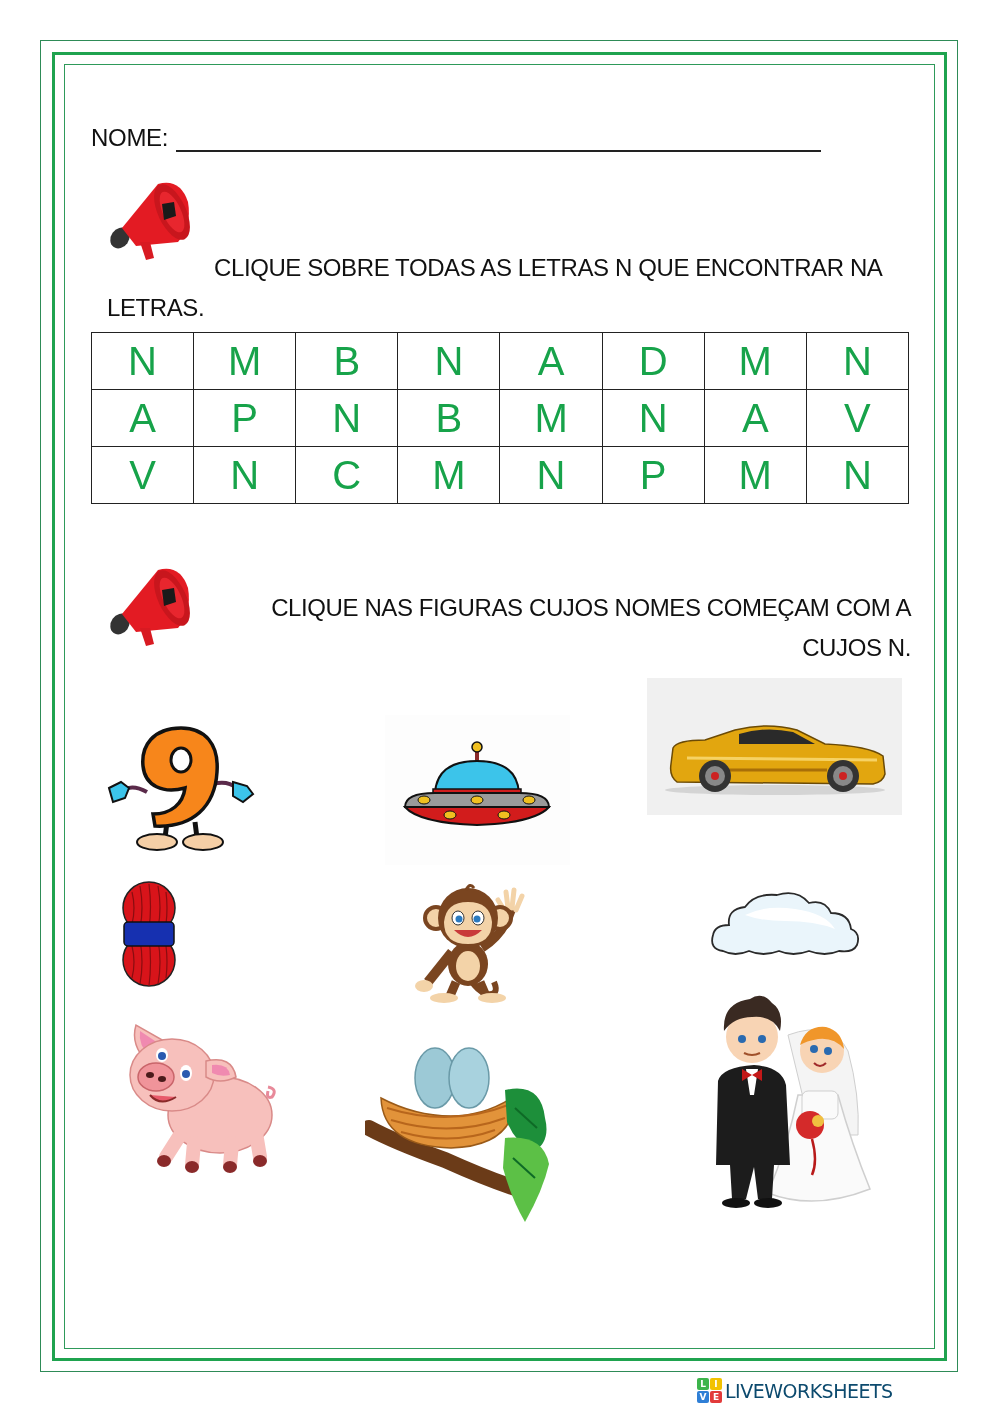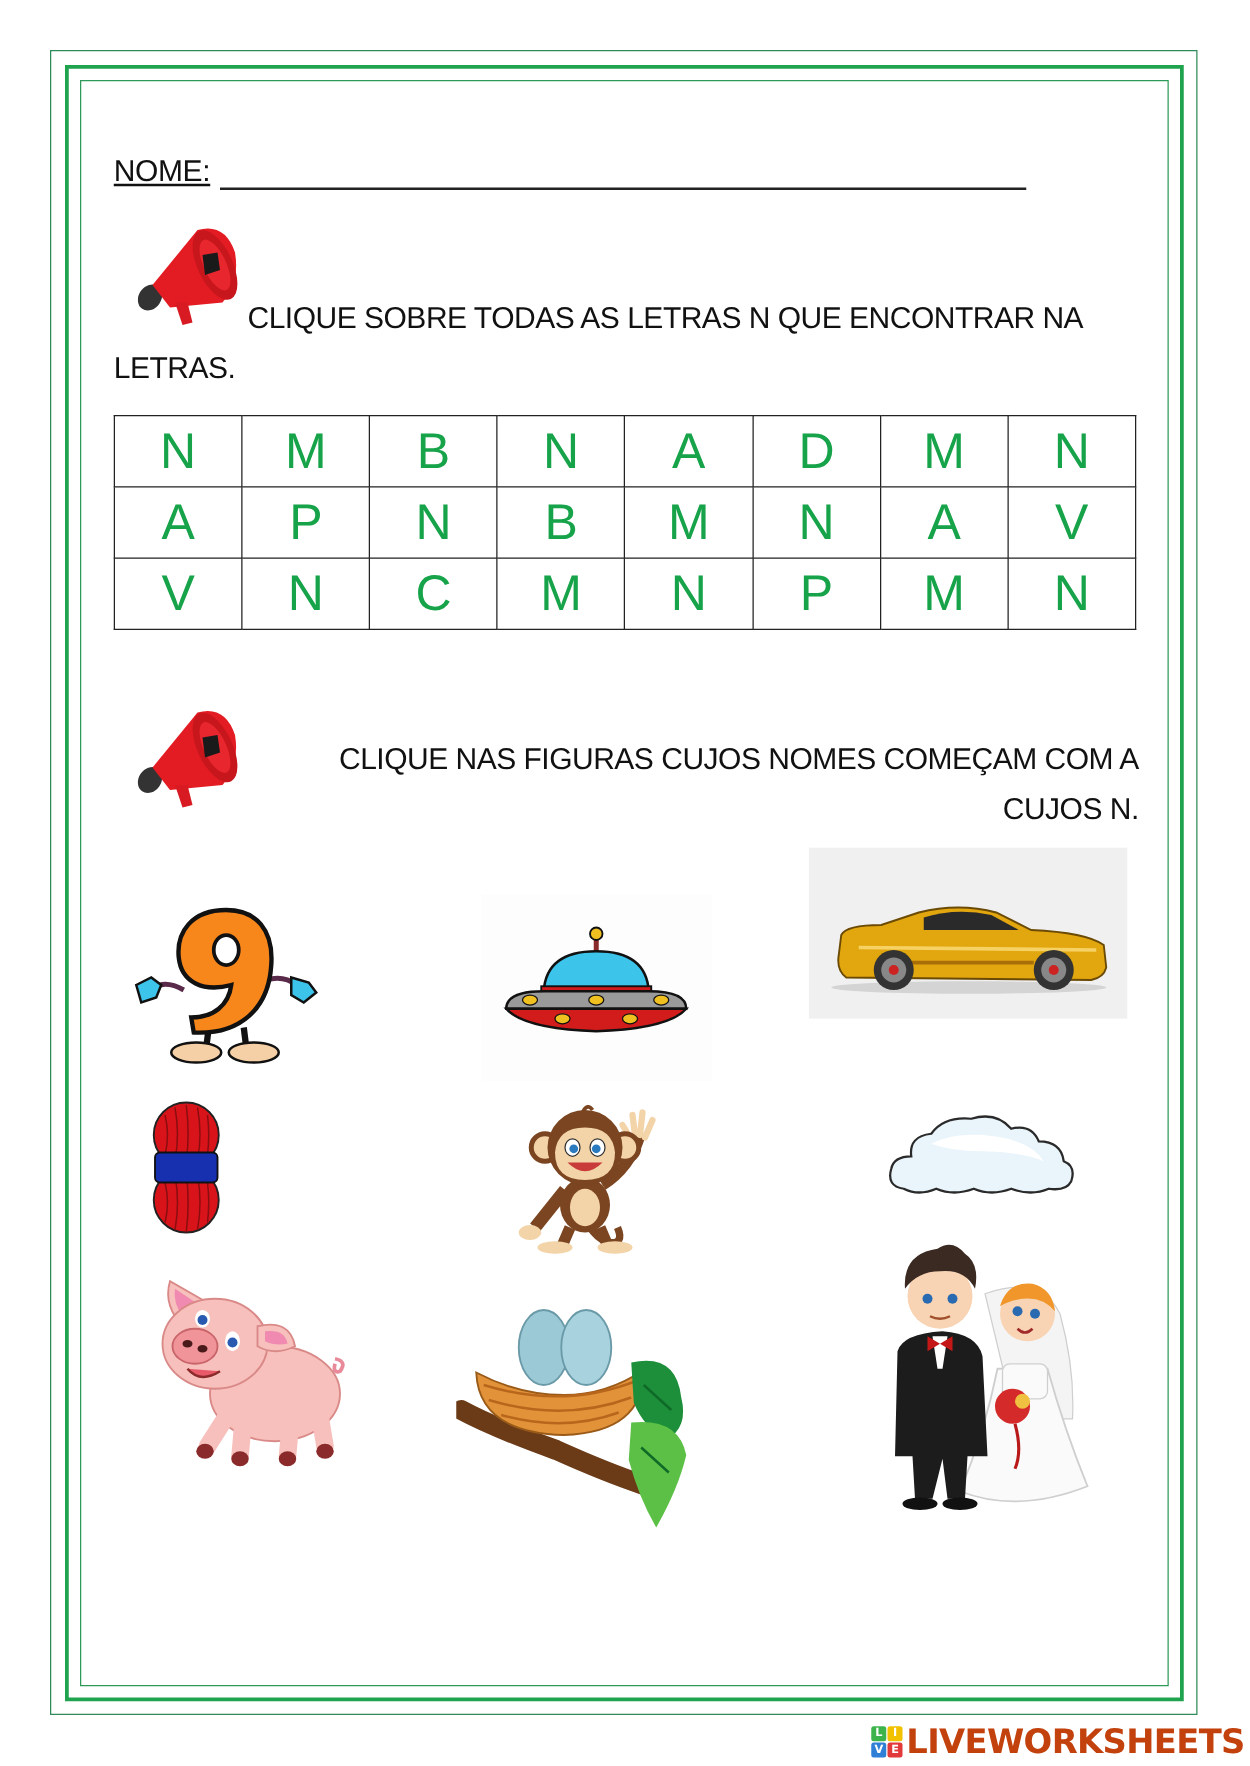--- a/index.html
+++ b/index.html
@@ -7,39 +7,39 @@
          font-family: "Liberation Sans", "DejaVu Sans", sans-serif; color: #111; }
 
   .border-outer { position: absolute; left: 40px; top: 40px; width: 918px; height: 1332px;
                   border: 1.5px solid #2e8b57; box-sizing: border-box; }
   .border-mid   { position: absolute; left: 52px; top: 52px; width: 895px; height: 1309px;
                   border: 3px solid #1fa34f; box-sizing: border-box; }
   .border-inner { position: absolute; left: 64px; top: 64px; width: 871px; height: 1285px;
                   border: 1.5px solid #2e9a5a; box-sizing: border-box; }
 
   .name-row { position: absolute; left: 91px; top: 122px; font-size: 24px; letter-spacing: -0.3px;
-              display: flex; align-items: flex-end; text-decoration: underline; }
+              display: flex; align-items: flex-end; }
   .name-line { display: inline-block; width: 645px; border-bottom: 2px solid #222; height: 28px; margin-left: 8px; }
 
   .instruction { position: absolute; left: 91px; font-size: 24px; line-height: 40px; letter-spacing: -0.4px; width: 820px; }
   .instruction .first { padding-left: 107px; display: block; }
   .megaphone { position: absolute; }
 
   table.letters { position: absolute; left: 91px; top: 332px; border-collapse: collapse; width: 818px; }
   table.letters td { border: 1.5px solid #222; width: 102px; height: 56px; text-align: center;
                      color: #17a34a; font-size: 40px; line-height: 56px; cursor: pointer; padding: 0; }
 
   .pic { position: absolute; cursor: pointer; }
   .pic svg { width: 100%; height: 100%; display: block; }
 
   .footer-logo { position: absolute; left: 697px; top: 1378px; display: flex; align-items: center; }
   .tiles { display: grid; grid-template-columns: 12px 12px; grid-template-rows: 12px 12px; gap: 1px; margin-right: 3px; }
   .tile { font-family: "DejaVu Sans", sans-serif; font-weight: bold; font-size: 9px; color: #fff;
           display: flex; align-items: center; justify-content: center; border-radius: 2px; line-height: 1; }
-  .logo-text { font-family: "DejaVu Sans", sans-serif; font-weight: bold; font-size: 27px; color: #c2410c; letter-spacing: -0.5px; }
+  .logo-text { font-family: "DejaVu Sans", sans-serif; font-weight: normal; font-size: 19px; color: #0c4a6e; letter-spacing: -0.5px; }
 </style>
 </head>
 <body>
 
 <div class="border-outer"></div>
 <div class="border-mid"></div>
 <div class="border-inner"></div>
 
 <div class="name-row">
   <span>NOME:</span>
@@ -50,21 +50,21 @@
   <svg viewBox="0 0 96 90" width="96" height="90">
     <path d="M30 58 L22 70 L14 64 L22 52 Z" fill="#2a2a2a"></path>
     <ellipse cx="20" cy="62" rx="9" ry="11" fill="#333" transform="rotate(35 20 62)"></ellipse>
     <path d="M22 52 L58 8 Q80 2 88 26 Q92 50 78 66 L36 70 Z" fill="#e31b23"></path>
     <ellipse cx="72" cy="36" rx="14" ry="30" fill="#c8161d" transform="rotate(-25 72 36)"></ellipse>
     <ellipse cx="72" cy="36" rx="9" ry="22" fill="#e8262e" transform="rotate(-25 72 36)"></ellipse>
     <path d="M62 28 L74 26 L76 40 L64 44 Z" fill="#1a1a1a"></path>
     <path d="M40 66 L46 84 L54 82 L50 66 Z" fill="#d81a22"></path>
   </svg>
 </div>
-<div class="instruction" style="top:235px;">
+<div class="instruction" style="top:248px;margin-left:16px;">
   <span class="first">CLIQUE SOBRE TODAS AS LETRAS N QUE ENCONTRAR NA</span>
   <span>LETRAS.</span>
 </div>
 
 <table class="letters">
   <tbody>
       <tr>
     <td>N</td>
     <td>M</td>
     <td>B</td>

